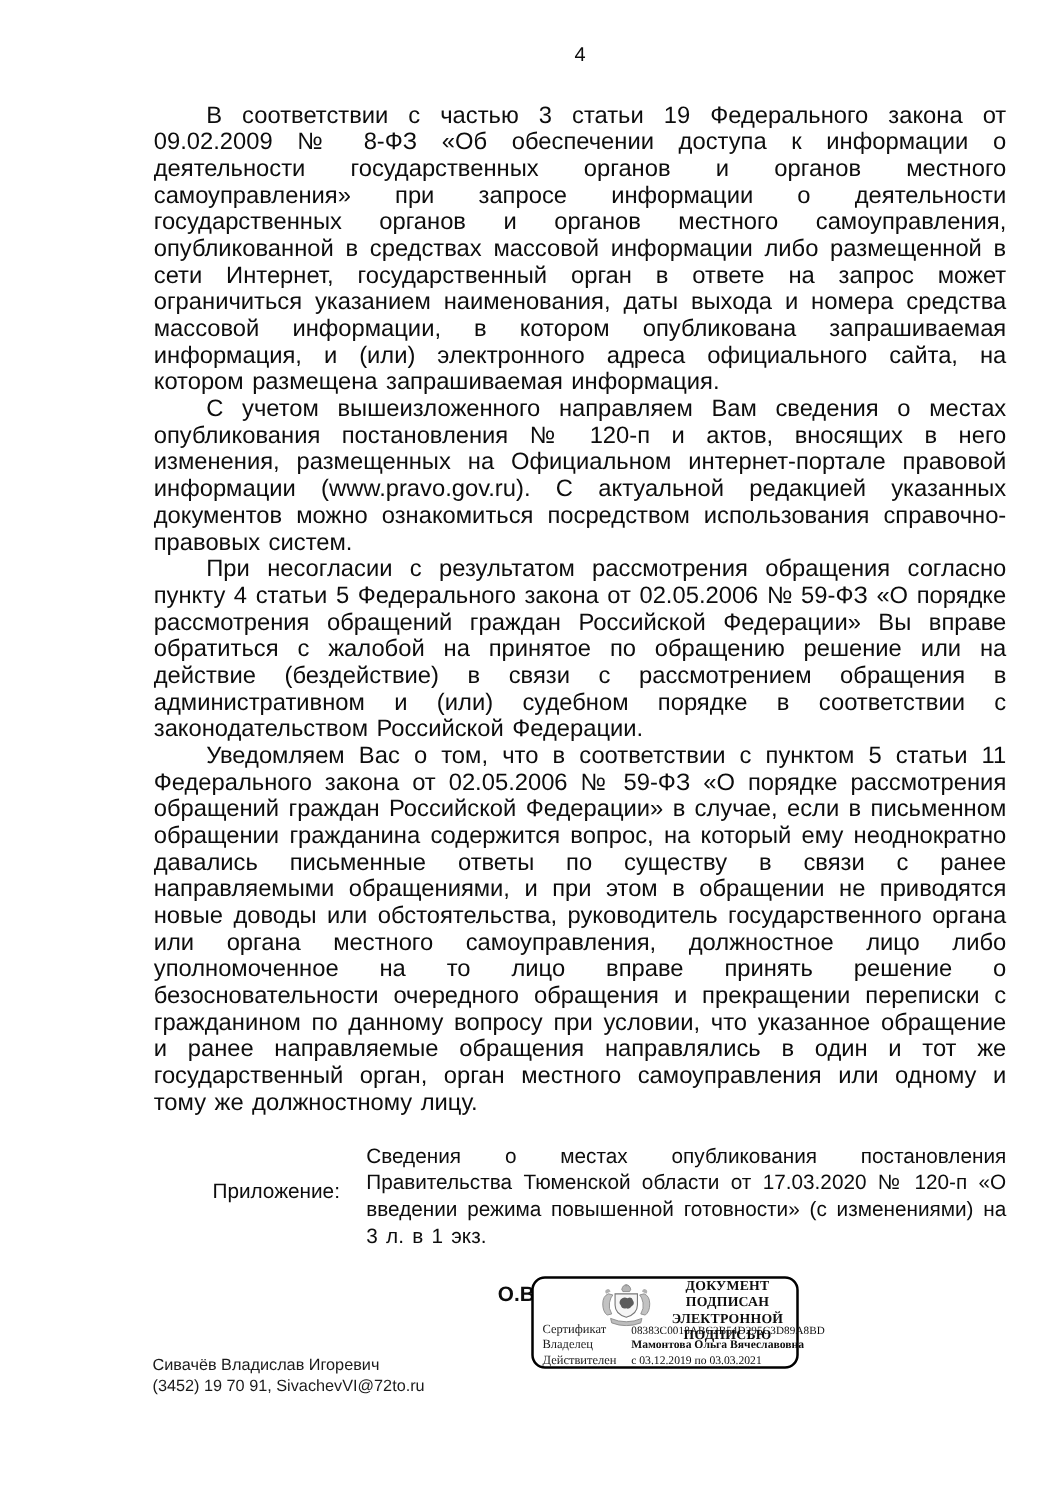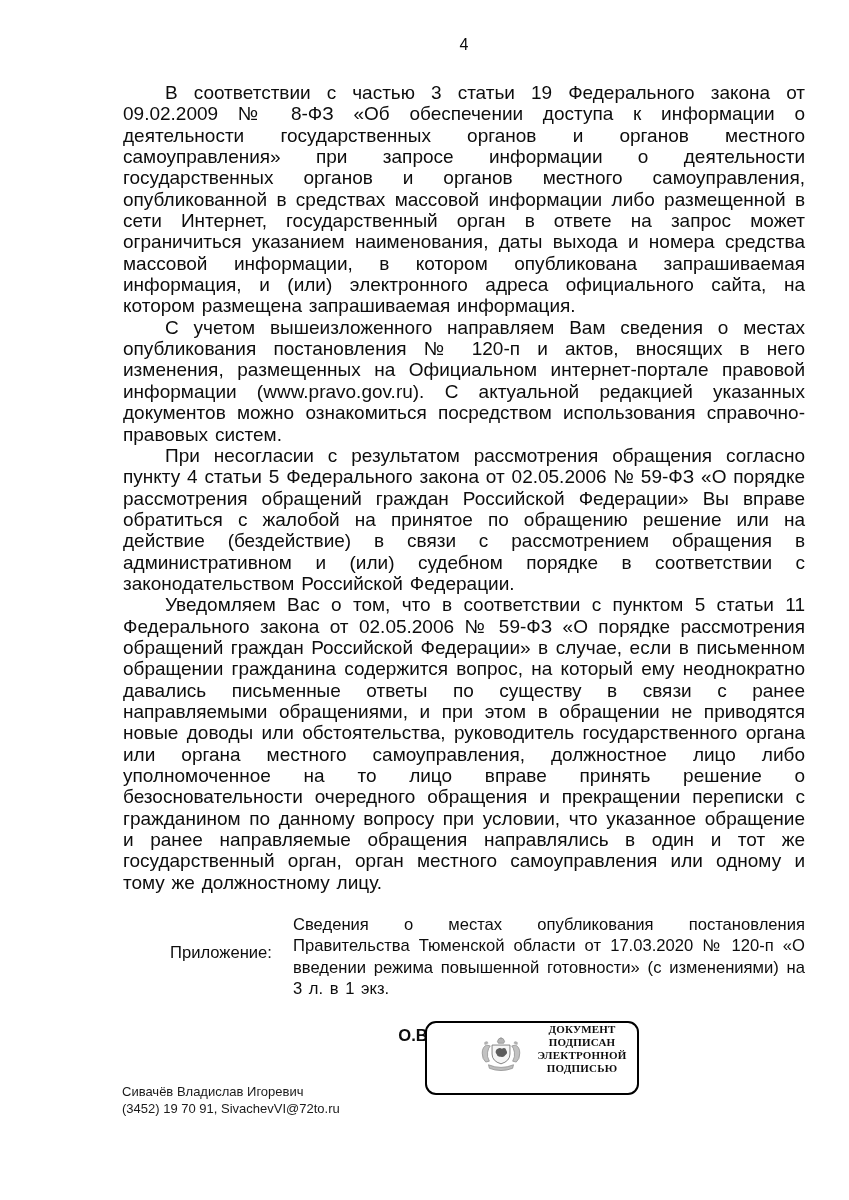--- a/index.html
+++ b/index.html
@@ -58,22 +58,22 @@
     position:absolute;
     left:425px;top:1021px;
     width:214px;height:74px;
     border:2px solid #000;
     border-radius:11px;
     background:#fff;
     font-family:"Liberation Serif", serif;
     box-sizing:border-box;
   }
   .stamp-top{
-    position:absolute;left:0;top:16px;right:0;height:36px;
-    display:flex;align-items:flex-end;padding-left:48px;
+    position:absolute;left:0;top:4px;right:0;height:36px;
+    display:flex;align-items:center;padding-left:48px;
   }
   .stamp-emblem{
     flex:0 0 48px;
     padding:2px 0 0 4px;
   }
   .stamp-header{
     flex:1;
     text-align:center;
     font-weight:bold;
     font-size:11px;
@@ -148,20 +148,34 @@
           <path d="M19 14 q3-3 6-1 q4-2 5 2 q2 3-1 5 q-2 3-5 2 q-4 1-5-3 q-2-2 0-5 z" fill="#5c5c5c"></path>
 
           <path d="M10 31 q14 6 28 0 l-1 4 q-13 5-26 0 z" fill="#bdbdbd" stroke="#8a8a8a" stroke-width="0.8"></path>
         </svg>
       </div>
       <div class="stamp-header">
         <div>ДОКУМЕНТ ПОДПИСАН</div>
         <div>ЭЛЕКТРОННОЙ ПОДПИСЬЮ</div>
       </div>
     </div>
+    <div class="stamp-rows">
+      <div class="stamp-row">
+        <span class="sl">Сертификат</span>
+        <span class="sv cert">08383C0018ABC2B54D295C3D89A8BD</span>
+      </div>
+      <div class="stamp-row">
+        <span class="sl">Владелец</span>
+        <span class="sv owner">Мамонтова Ольга Вячеславовна</span>
+      </div>
+      <div class="stamp-row">
+        <span class="sl">Действителен</span>
+        <span class="sv">с 03.12.2019 по 03.03.2021</span>
+      </div>
+    </div>
   </div>
 
   <div class="footer">
     <div>Сивачёв Владислав Игоревич</div>
     <div>(3452) 19 70 91, SivachevVI@72to.ru</div>
   </div>
 
 </div>
 
 </body></html>

